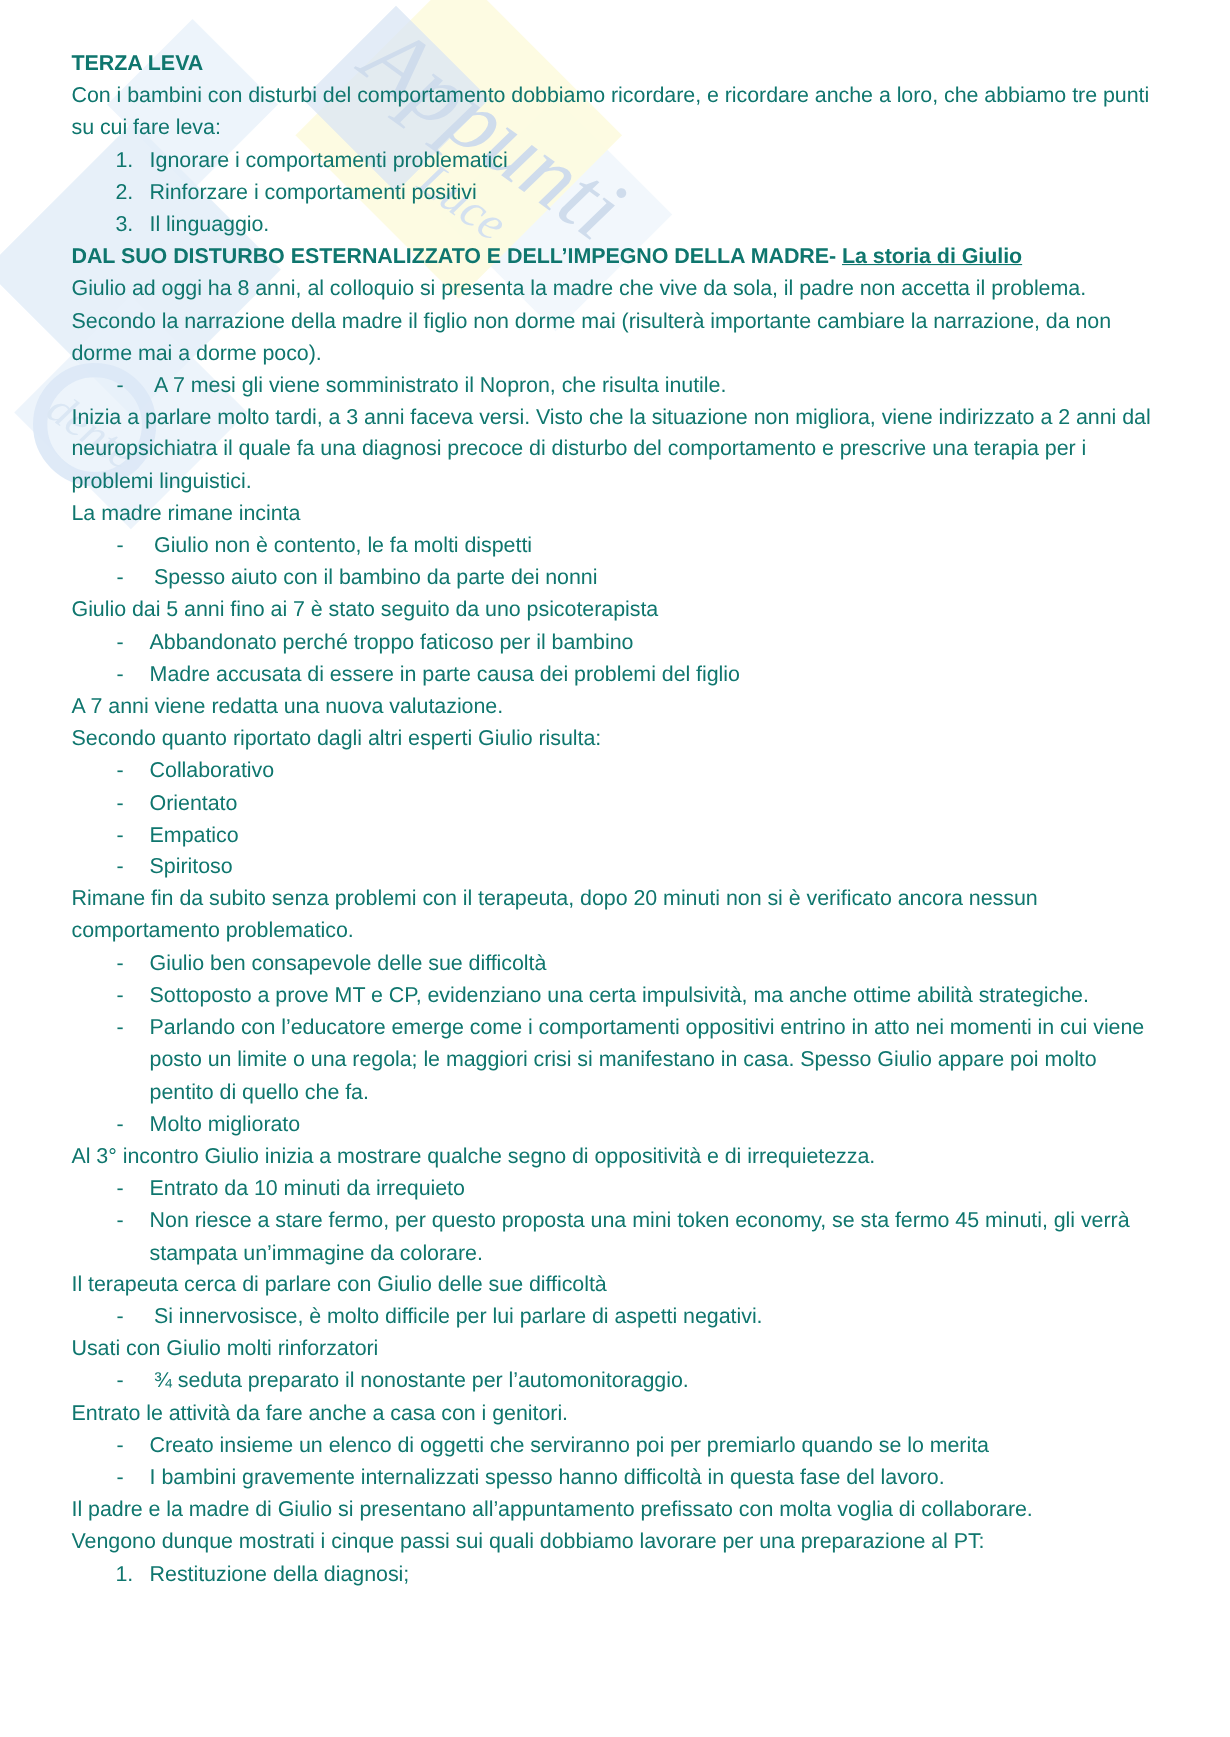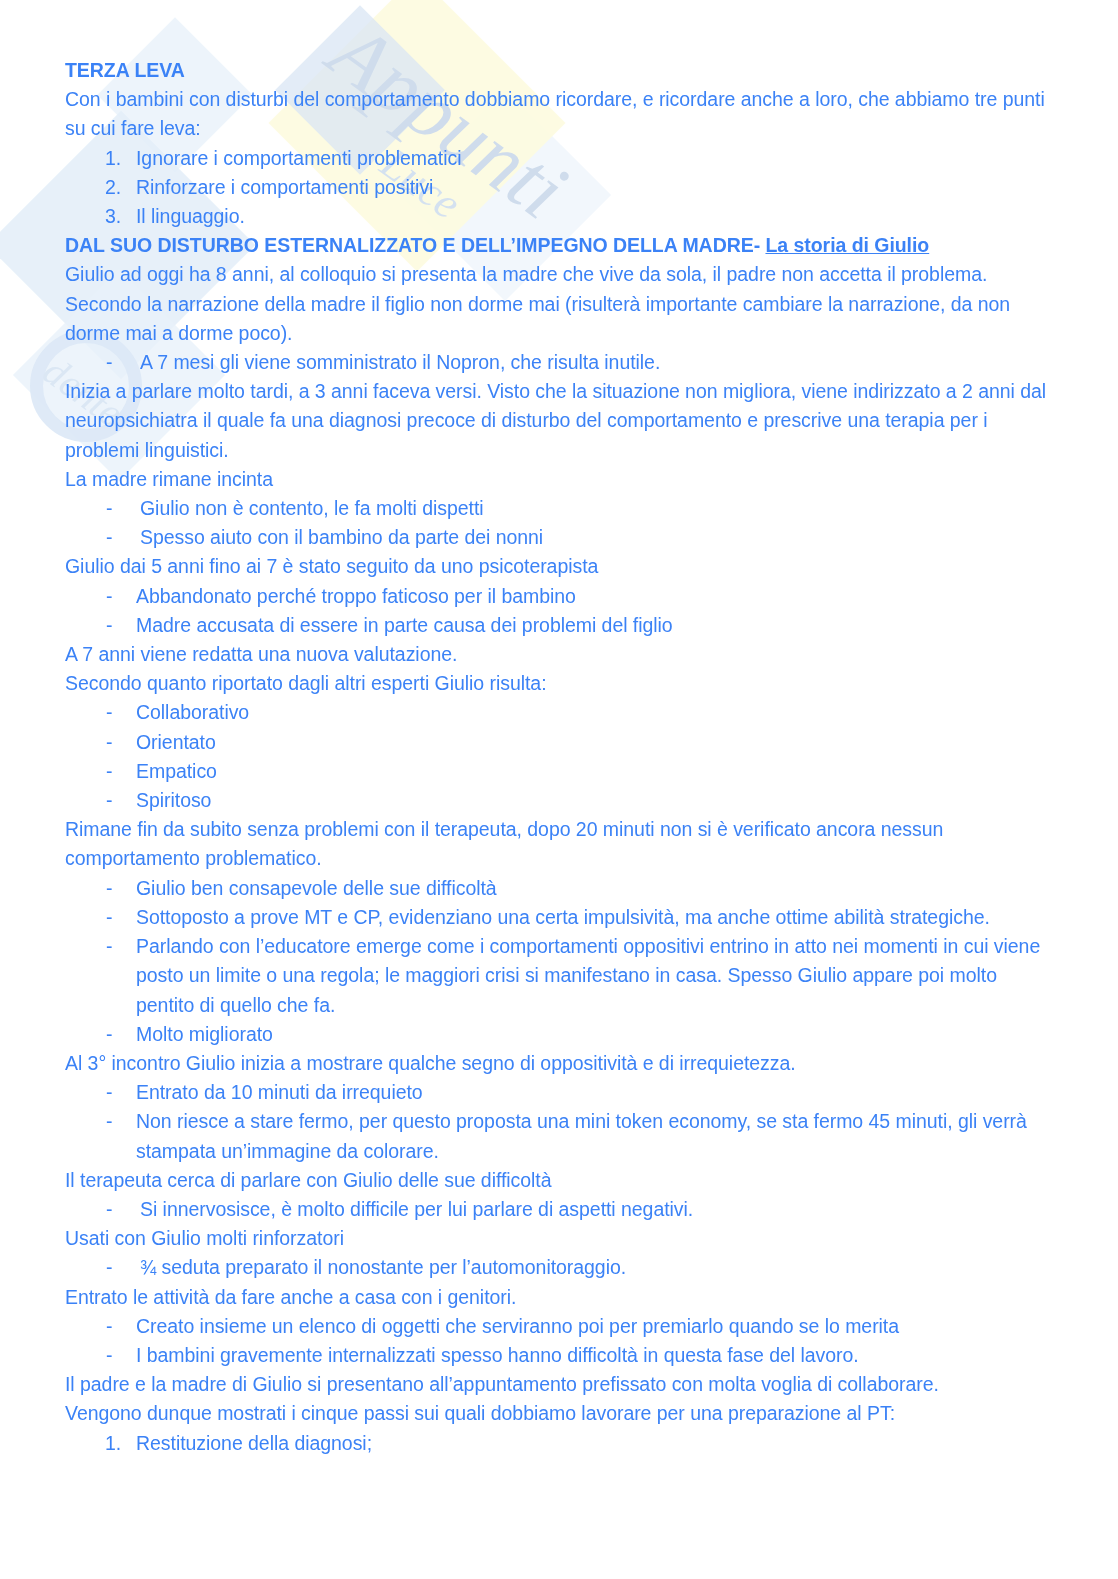--- a/index.html
+++ b/index.html
@@ -119,24 +119,24 @@
     top: 368px;
     font-size: 40px;
     transform: rotate(36deg);
     color: #dbe7f4;
   }
 
   
   .content {
     position: absolute;
     left: 65px;
-    top: 56px;
+    top: 44px;
     width: 990px;
     z-index: 2;
-    color: #3b82f6;
+    color: #0f766e;
     font-size: 19.5px;
     line-height: 29.2px;
     letter-spacing: -0.05px;
   }
   .p {
     margin: 0;
     text-align: left;
   }
   .bold { font-weight: bold; }
   .u { text-decoration: underline; }

